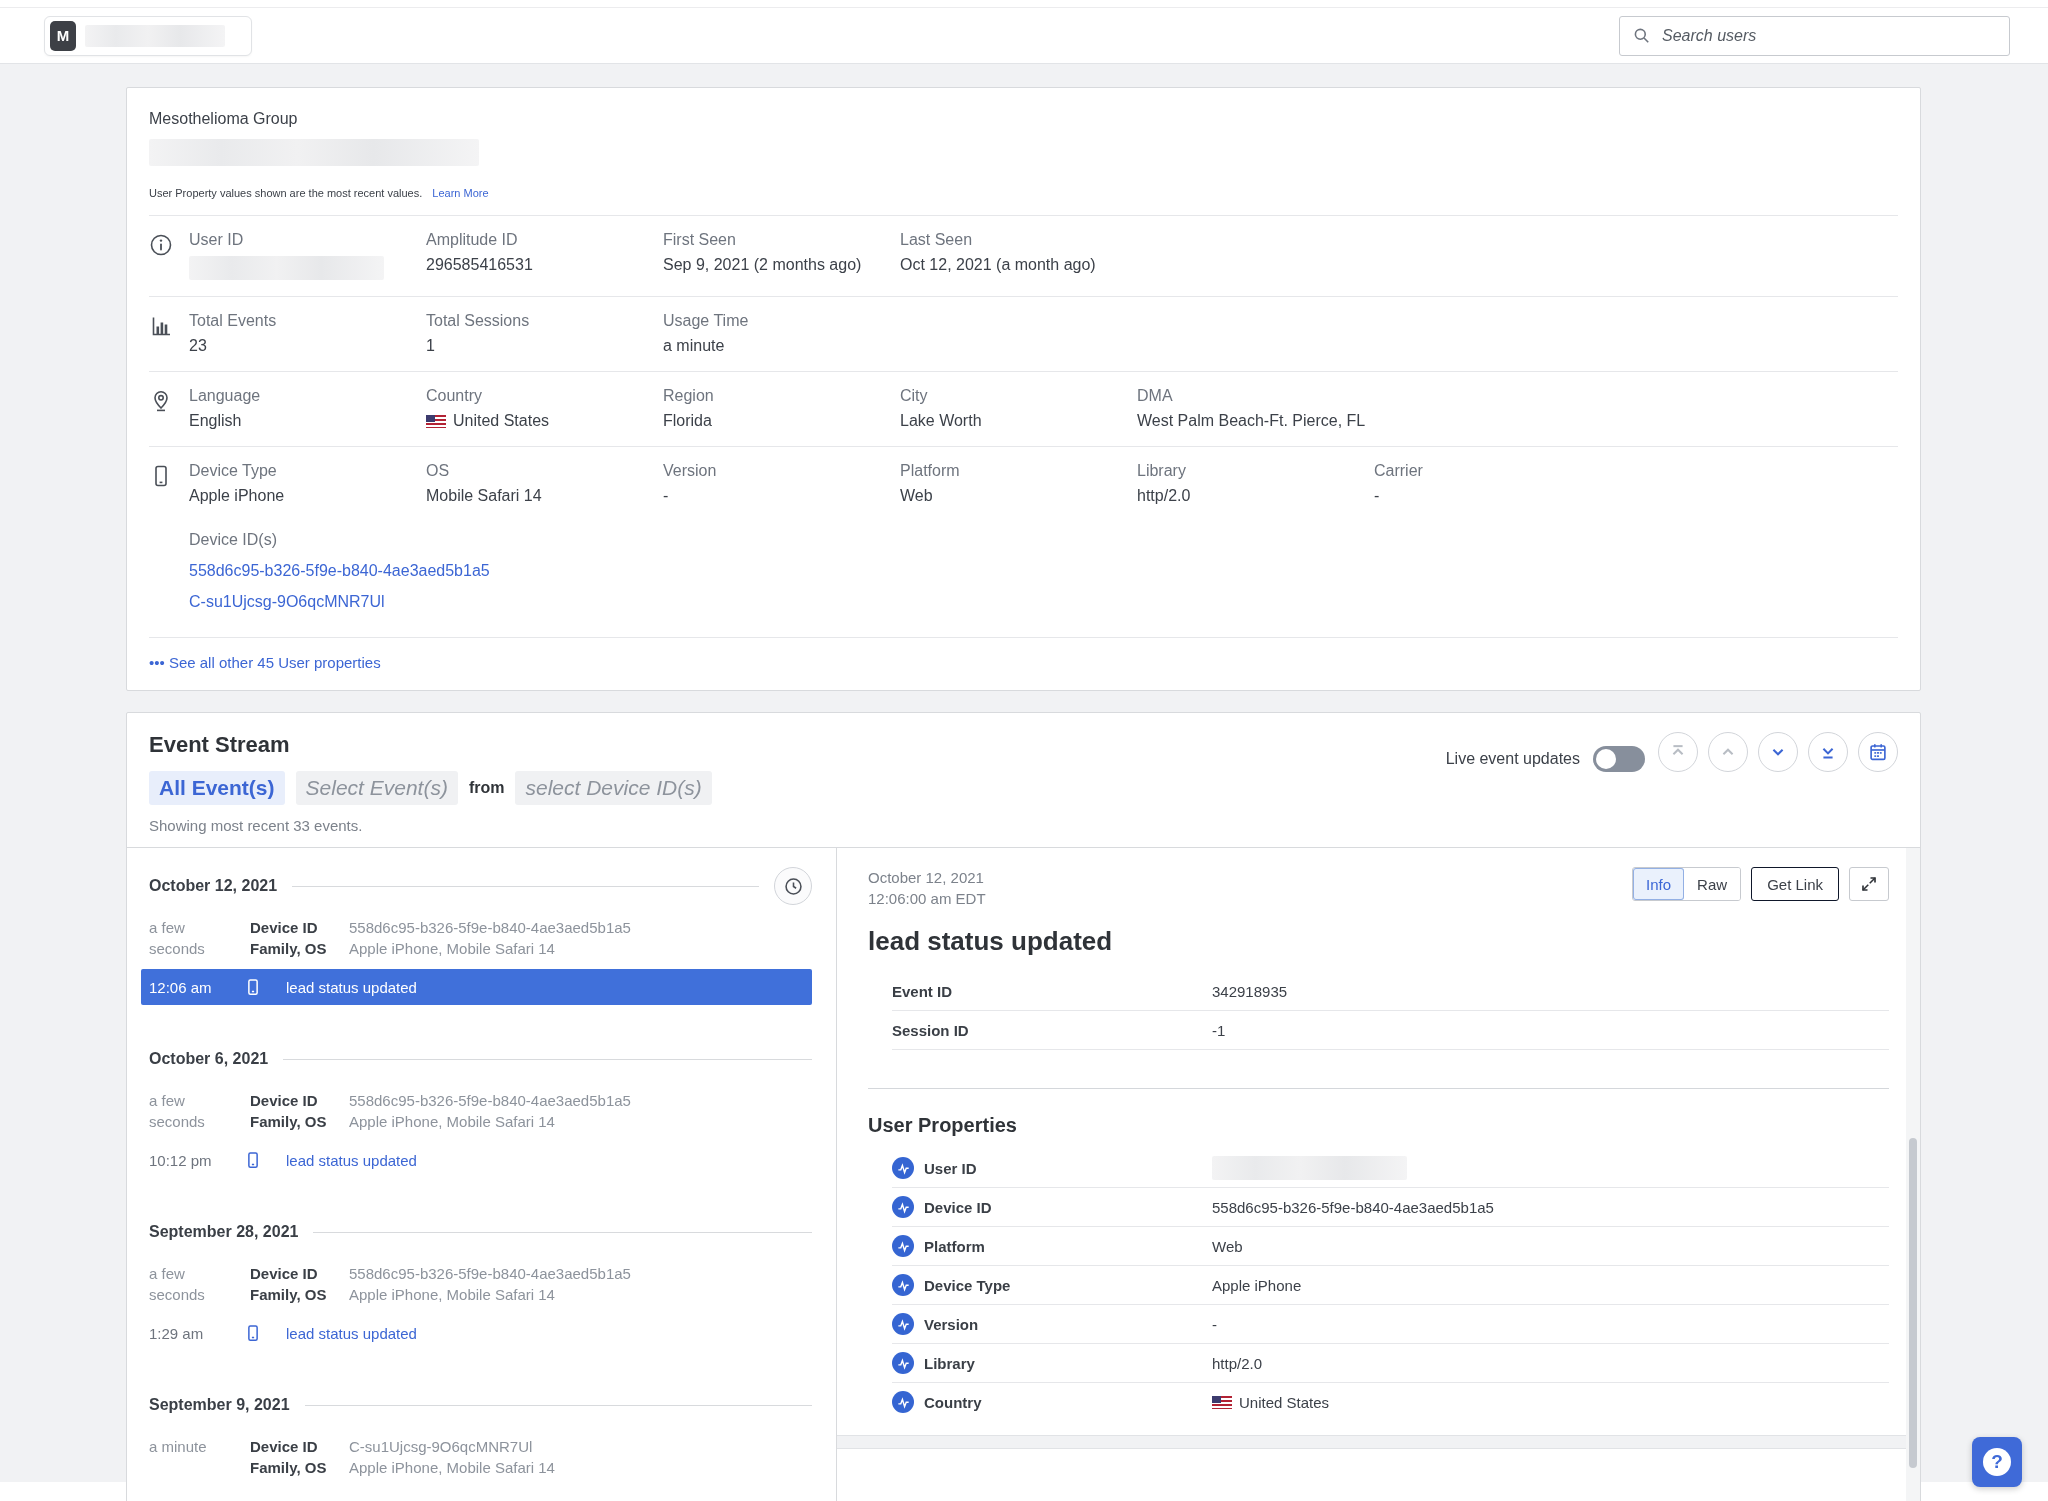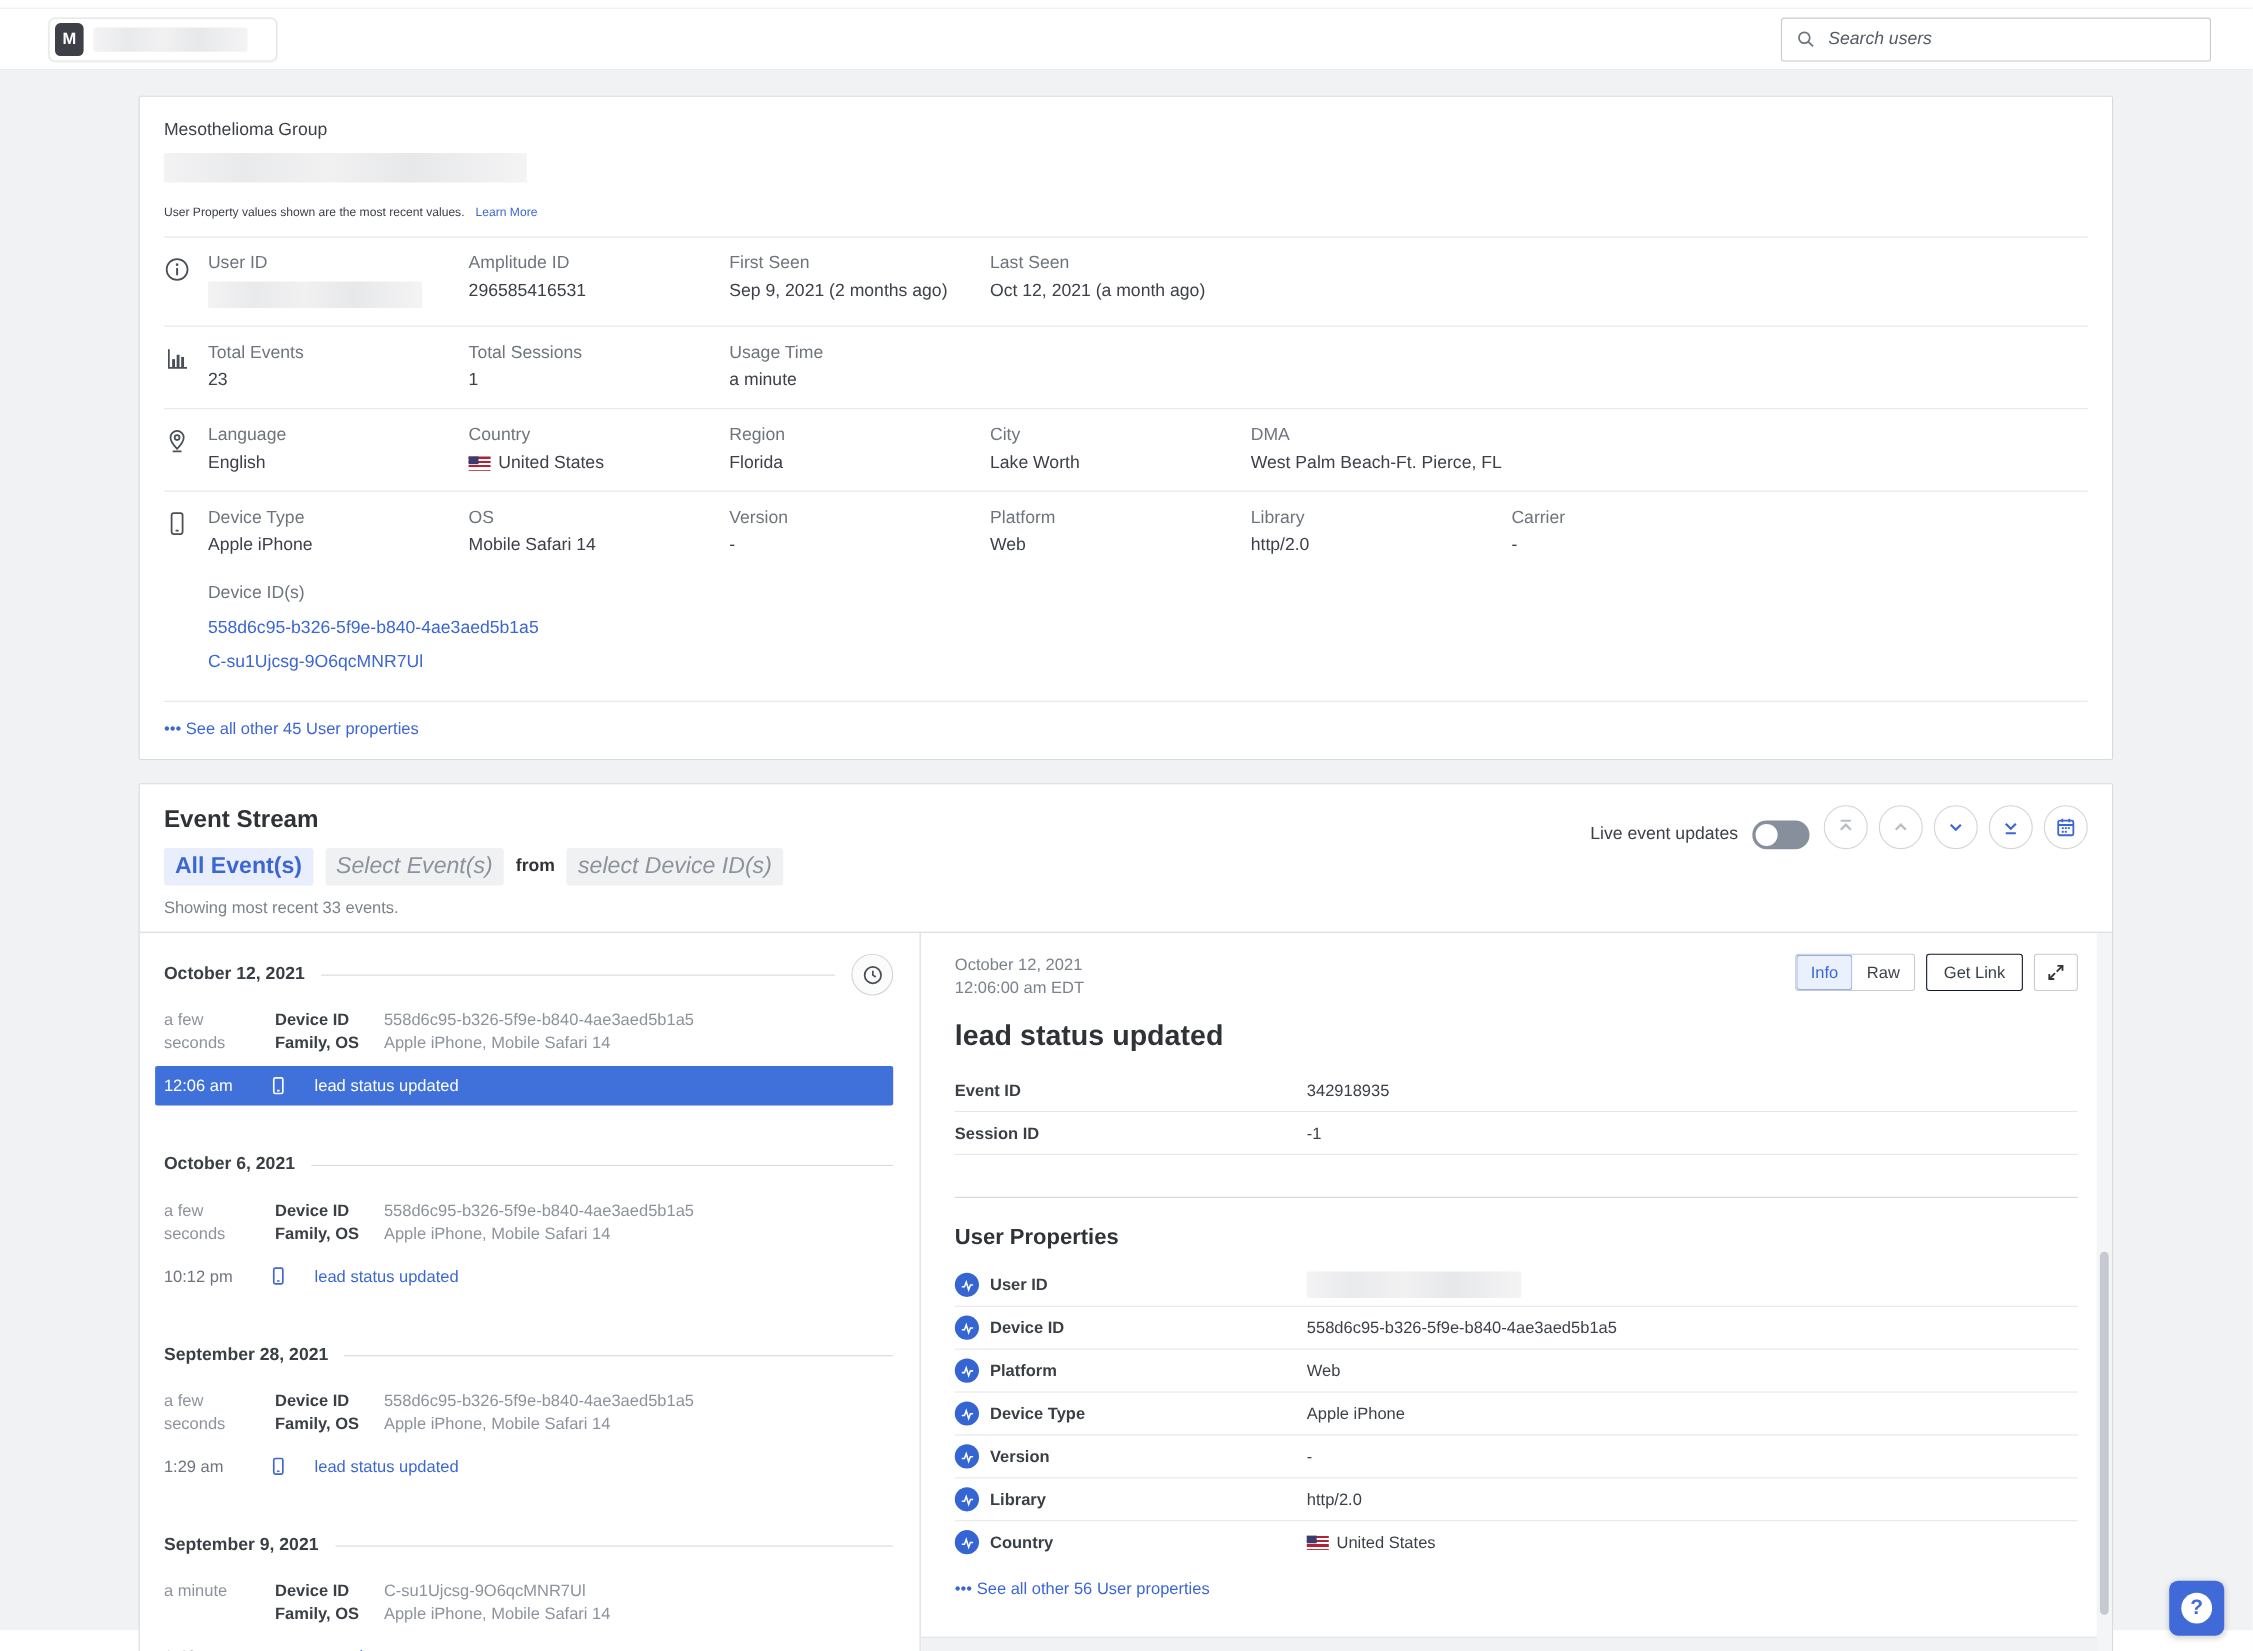--- a/index.html
+++ b/index.html
@@ -89,21 +89,21 @@
   
   .detail-head{display:flex;justify-content:space-between;align-items:flex-start;padding-top:19px;}
   .d-date{font-size:15px;color:#7c828b;line-height:21px;}
   .d-actions{display:flex;gap:10px;}
   .seg{display:flex;border:1px solid #c7cacf;border-radius:3px;overflow:hidden;background:#fff;}
   .seg-btn{padding:7px 13px;font-size:15px;color:#3c4149;background:#fff;border:0;cursor:pointer;font-family:inherit;}
   .seg-btn.active{box-shadow:inset 0 0 0 1px #93b0e4;background:#eaf1fc;color:#3b67d6;border-radius:3px;}
   .btn{border:1px solid #0f172a;border-radius:3px;background:#fff;padding:7px 15px;font-size:15px;color:#3c4149;cursor:pointer;font-family:inherit;}
   .icon-btn{width:40px;height:34px;border:1px solid #c7cacf;border-radius:3px;background:#fff;display:flex;align-items:center;justify-content:center;color:#2f3338;cursor:pointer;padding:0;}
   .d-title{font-size:26px;font-weight:700;color:#2f3338;padding:17px 0 15px;}
-  .kv-row{display:flex;align-items:center;min-height:38px;border-bottom:1px solid #e6e7ea;font-size:15px;}
+  .kv-row{display:flex;align-items:center;min-height:38px;border-bottom:1px solid #e6e7ea;font-size:15px;margin-left:24px;}
   .kv-label{width:320px;flex:0 0 auto;font-weight:600;color:#3a3f46;display:flex;align-items:center;}
   .kv-value{color:#3c4149;display:flex;align-items:center;}
   .section-div{height:1px;background:#d4d7db;margin-top:38px;}
   .section-title{font-size:20px;font-weight:600;color:#2f3338;padding:25px 0 12px;}
   .prop-icon{width:22px;height:22px;border-radius:50%;background:#3565d2;display:inline-flex;align-items:center;justify-content:center;margin-right:10px;flex:0 0 auto;}
   .see-row2{padding:15px 0 20px;}
   .section-sep{height:12px;background:#f1f2f4;border-top:1px solid #e1e3e6;border-bottom:1px solid #e1e3e6;margin:14px -31px 0;}
   
   .help-fab{position:fixed;right:26px;bottom:14px;width:50px;height:50px;border-radius:8px;background:#3f6ad8;border:0;display:flex;align-items:center;justify-content:center;cursor:pointer;box-shadow:0 2px 6px rgba(0,0,0,.2);}
   .help-q{width:28px;height:28px;border-radius:50%;background:#fff;color:#3f6ad8;font-size:19px;font-weight:700;display:flex;align-items:center;justify-content:center;font-family:"Liberation Sans",sans-serif;}
@@ -574,23 +574,20 @@
                 </svg>
               </span>
               <span>Country</span>
             </span>
           <span class="kv-value">
               <span class="flag-us"></span>
               <span>United States</span>
             </span>
         </div>
 
-        <div class="see-row2">
-          <a class="see-link">••• See all other 56 User properties</a>
-        </div>
 
         <div class="section-sep"></div>
 
         <div class="vscroll-track">
           <div class="vscroll-thumb" style="top:290px;height:330px;"></div>
         </div>
       </div>
     </div>
   </section>
 </div>

